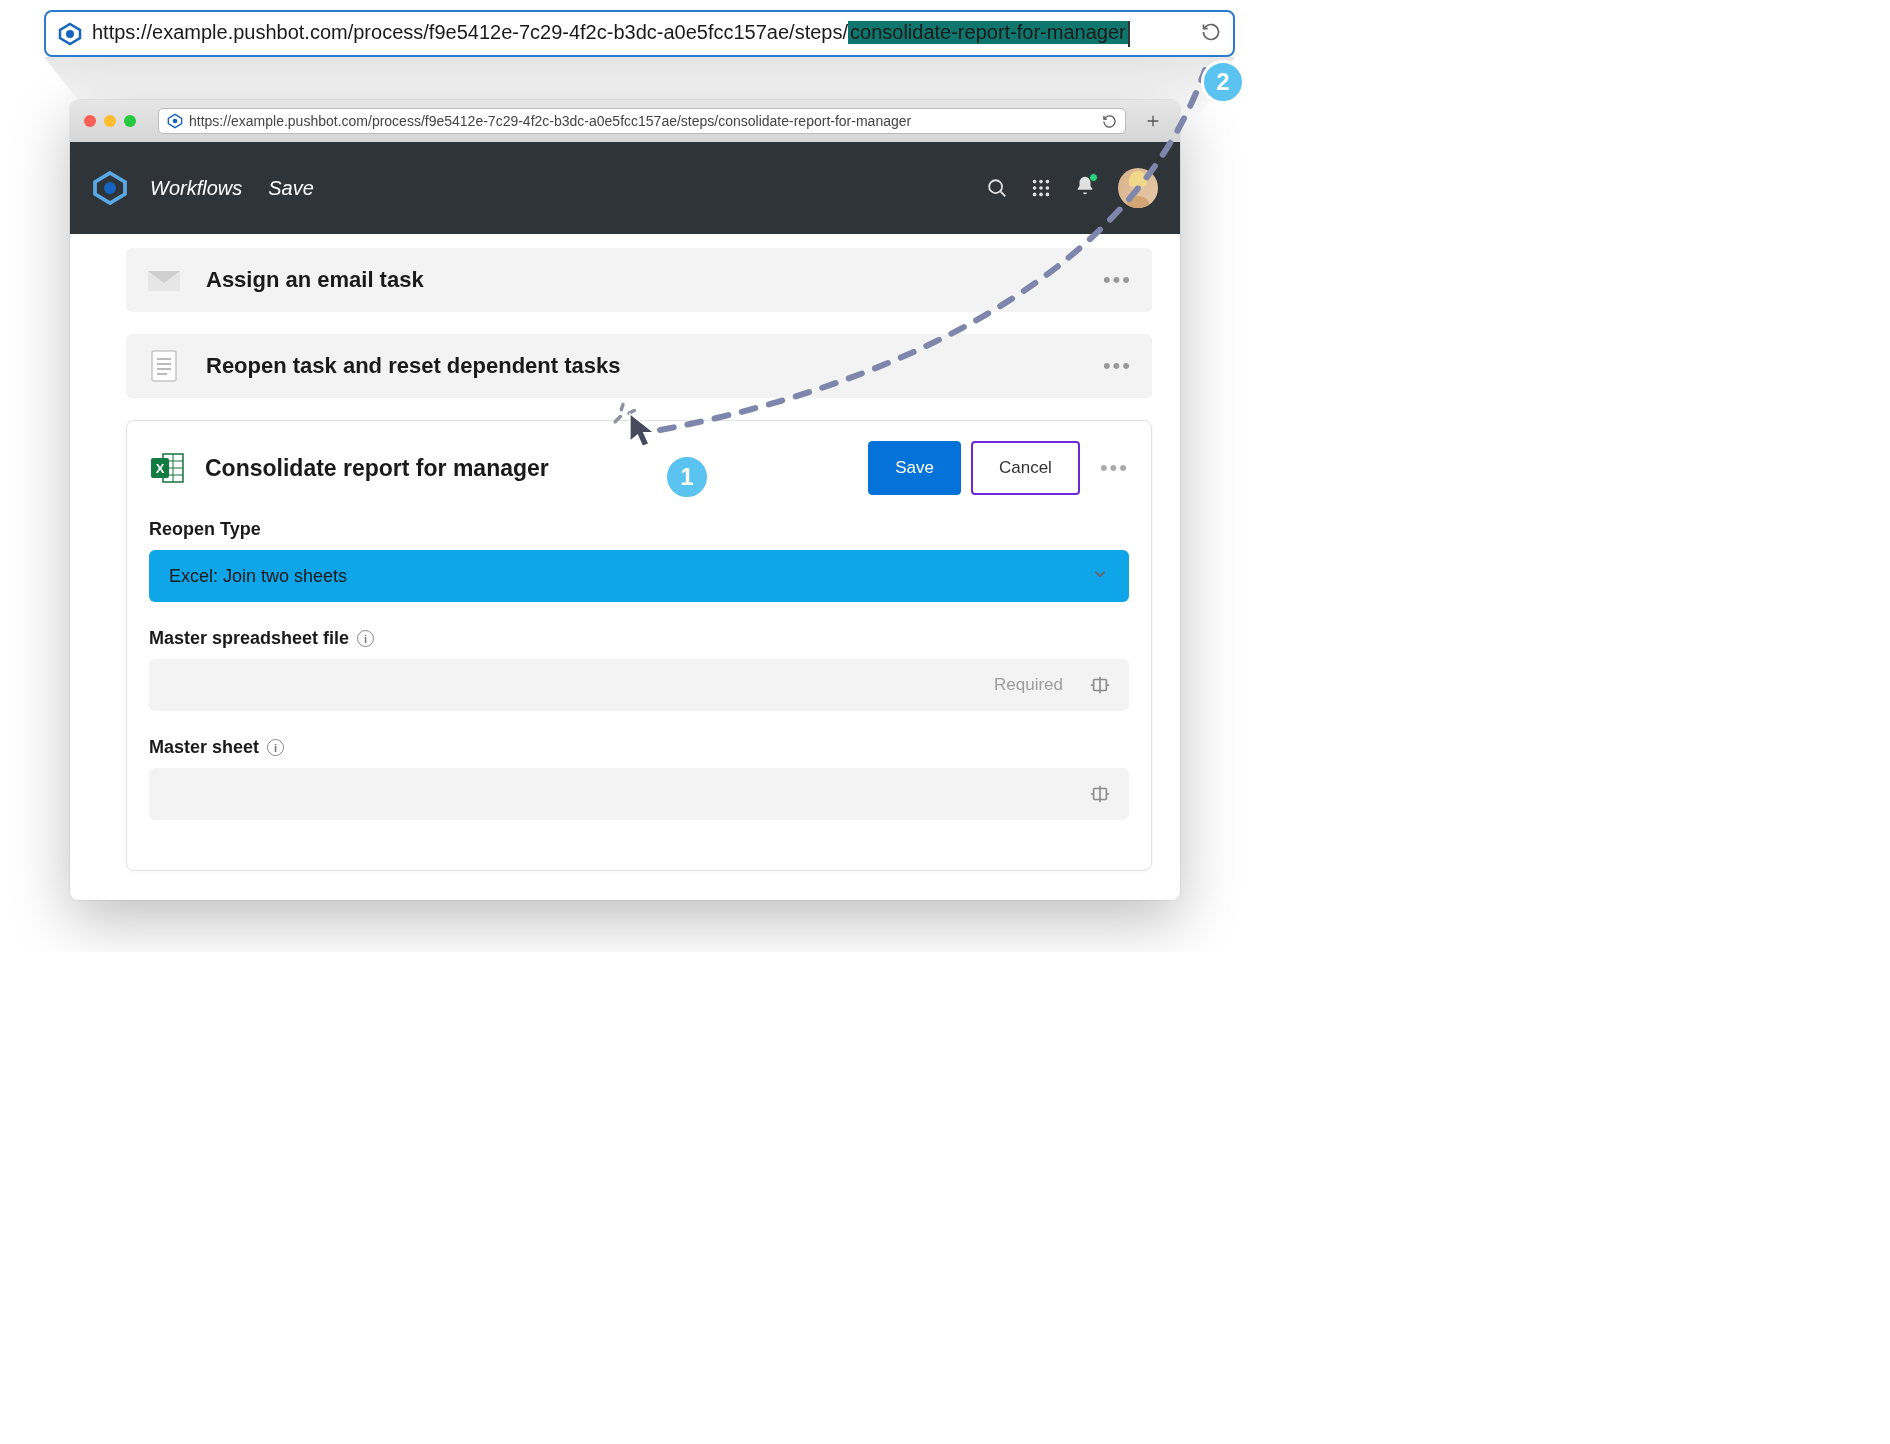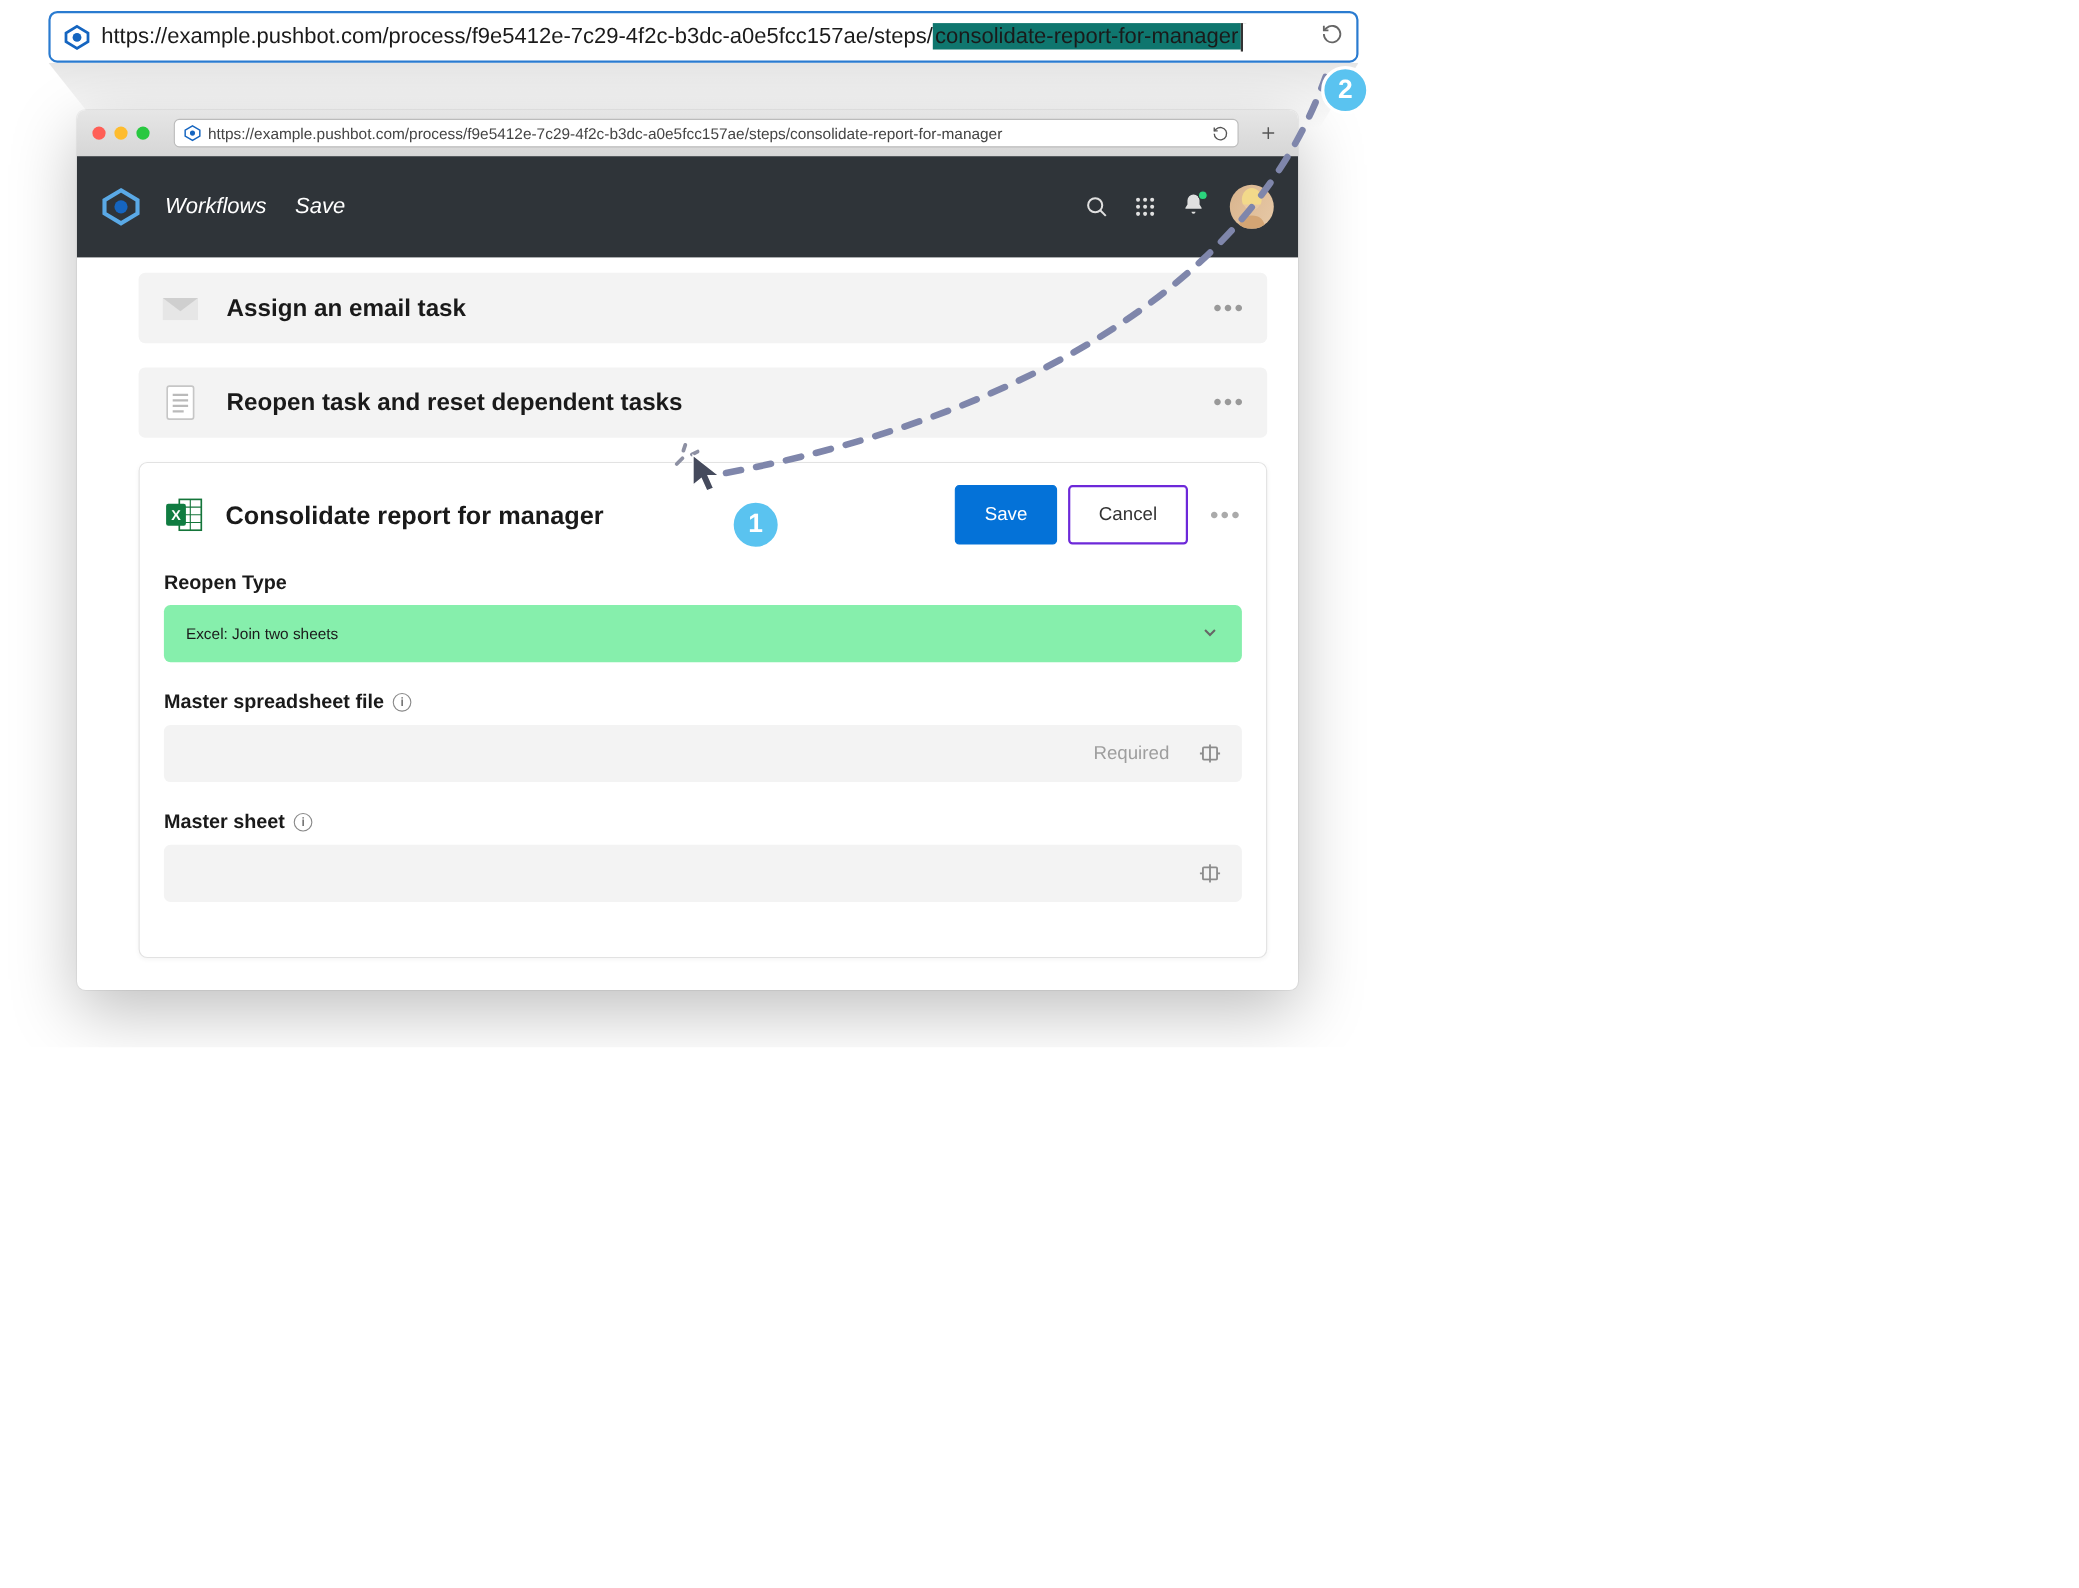--- a/index.html
+++ b/index.html
@@ -154,27 +154,27 @@
 .main-card-header .btns { margin-left: auto; display: flex; gap: 10px; align-items:center; }
 .btn { height: 54px; padding: 0 26px; border-radius: 4px; font-size: 17px; font-weight: 500; cursor: pointer; display:flex; align-items:center; }
 .btn-primary { background: #0472d8; color: #fff; border: 1px solid #0472d8; }
 .btn-secondary { background: #fff; color: #333; border: 2px solid #6d28d9; }
 .main-card-header .more2 { color: #aaa; font-size: 22px; letter-spacing: 2px; cursor: pointer; margin-left: 10px; }
 
 .field-label { font-size: 18px; font-weight: 700; color: #1a1a1a; margin-bottom: 10px; display:flex; align-items:center; gap:8px; }
 .info-icon { width: 17px; height: 17px; border: 1.5px solid #888; border-radius: 50%; display:inline-flex; align-items:center; justify-content:center; font-size:11px; color:#777; font-weight:600; }
 
 .select-box {
-  background: #86efac;
+  background: #0ea5e9;
   border-radius: 6px;
   height: 52px;
   display: flex;
   align-items: center;
   padding: 0 20px;
-  font-size: 14px;
+  font-size: 18px;
   color: #1a1a1a;
   margin-bottom: 26px;
   cursor: pointer;
 }
 .select-box .chev { margin-left: auto; color: #666; }
 
 .input-box {
   background: #f3f3f3;
   border-radius: 6px;
   height: 52px;

